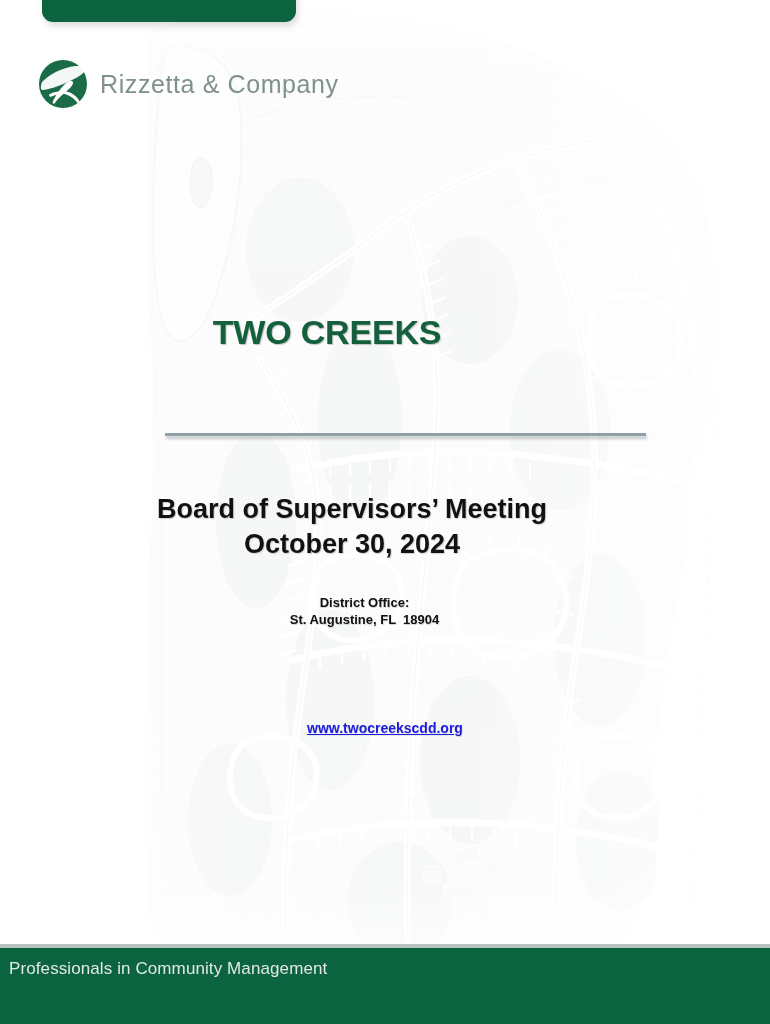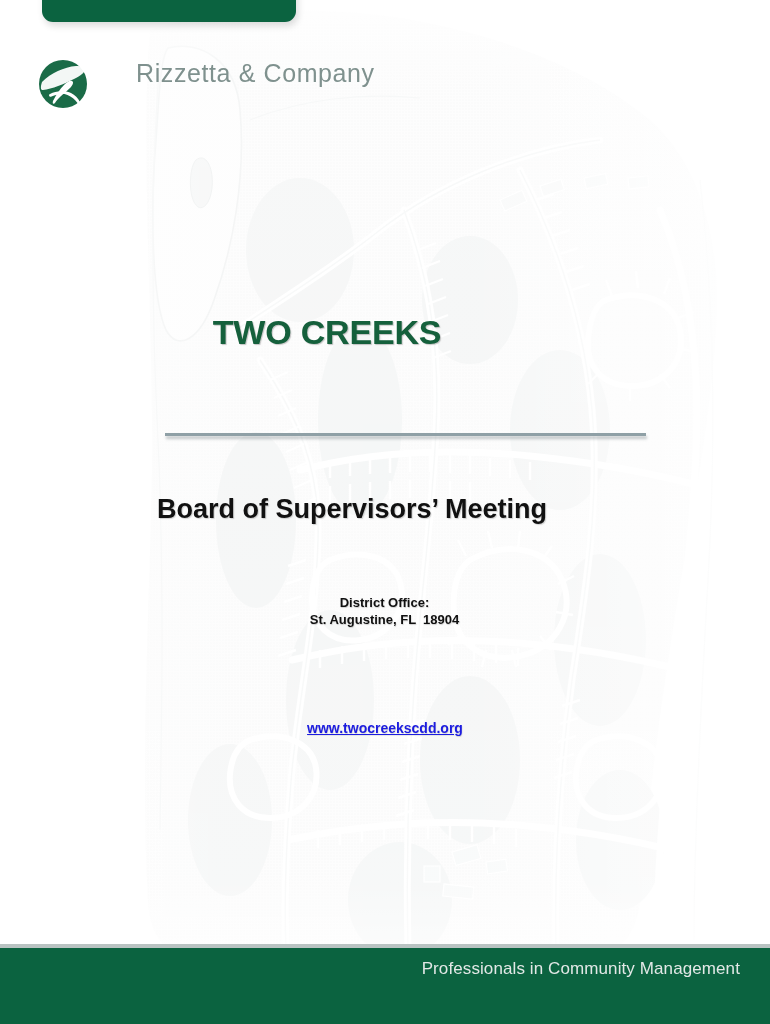--- a/index.html
+++ b/index.html
@@ -70,21 +70,21 @@
     border-radius: 0 0 11px 11px;
     box-shadow: 2px 4px 7px rgba(0,0,0,0.14);
   }
 
   
   #logo-row {
     position: absolute;
     left: 38px;
     top: 59px;
     display: flex;
-    gap: 36px;
+    align-items: center;
   }
   #logo-mark {
     width: 50px;
     height: 50px;
     flex: 0 0 50px;
   }
   #logo-word {
     margin-left: 12px;
     font-size: 25px;
     letter-spacing: 0.6px;
@@ -137,21 +137,20 @@
     text-shadow: 1px 1px 1px rgba(165,165,165,0.5);
   }
 
   
   #address-block {
     position: absolute;
     left: 0;
     top: 594px;
     width: 729px;
     text-align: center;
-    padding-left: 20px;
   }
   .aline {
     color: #111111;
     font-weight: bold;
     font-size: 13px;
     line-height: 17px;
     white-space: pre;
     text-shadow: 0.5px 0.5px 0.8px rgba(170,170,170,0.5);
   }
 
@@ -183,24 +182,23 @@
   #footer-bar {
     position: absolute;
     left: 0;
     top: 948px;
     width: 770px;
     height: 76px;
     background: #0b6340;
   }
   #footer-text {
     position: absolute;
-    left: 0;
+    left: 9px;
     top: 959px;
     width: 740px;
-    text-align: right;
     color: #e2e8e6;
     font-size: 17px;
     letter-spacing: 0.1px;
   }
 </style>
 </head>
 <body>
 
 <div id="page">
 
@@ -358,20 +356,21 @@
   </div>
 
   <div id="title-block">
     <div class="dtitle">TWO CREEKS</div>
   </div>
 
   <div id="divider"></div>
 
   <div id="meeting-block">
     <div class="mline">Board of Supervisors’ Meeting</div>
+    <div class="mline">October 30, 2024</div>
   </div>
 
   <div id="address-block">
     <div class="aline">District Office:</div>
     <div class="aline">St. Augustine, FL  18904</div>
   </div>
 
   <div id="website-block">
     <a id="website-link" href="#">www.twocreekscdd.org</a>
   </div>

